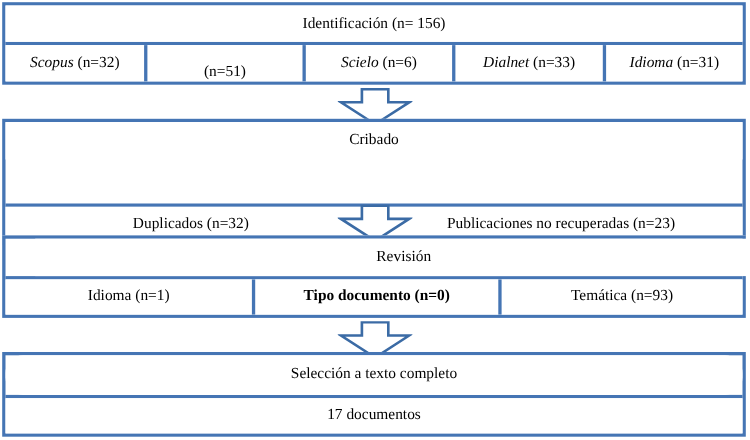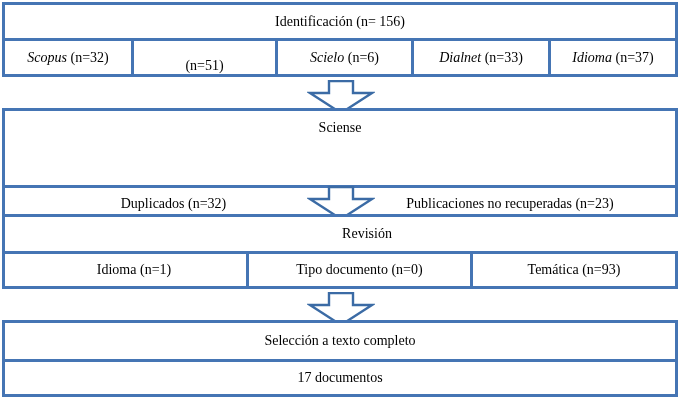--- a/index.html
+++ b/index.html
@@ -106,54 +106,54 @@
       <div class="cell" style="width:144px;">
         <span><br><span>(n=51)</span></span>
       </div>
       <div class="cell" style="width:136px;">
         <span><span class="ital">Scielo</span>&nbsp;<span>(n=6)</span></span>
       </div>
       <div class="cell" style="width:137px;">
         <span><span class="ital">Dialnet</span>&nbsp;<span>(n=33)</span></span>
       </div>
       <div class="cell" style="flex:1;">
-        <span><span class="ital">Idioma</span>&nbsp;<span>(n=37)</span></span>
+        <span><span class="ital">Idioma</span>&nbsp;<span>(n=31)</span></span>
       </div>
     </div>
   </div>
 
   <div class="arrow" id="arrow-1">
     <svg viewBox="0 0 68 34" xmlns="http://www.w3.org/2000/svg">
       <polygon points="22,1 46,1 46,13 65,13 34,33 3,13 22,13" fill="#FFFFFF" stroke="#3B6BA5" stroke-width="2.4" stroke-linejoin="miter"></polygon>
     </svg>
   </div>
 
   <div class="block" id="block-cribado">
     <div class="row hdr">
-      <div class="cell" style="width:100%;">Sciense</div>
+      <div class="cell" style="width:100%;">Cribado</div>
     </div>
     <div class="row sub divided">
       <div class="cell" style="width:337px;">Duplicados (n=32)</div>
       <div class="cell" style="flex:1;">Publicaciones no recuperadas (n=23)</div>
     </div>
   </div>
 
   <div class="arrow" id="arrow-2">
     <svg viewBox="0 0 68 34" xmlns="http://www.w3.org/2000/svg">
       <polygon points="22,1 46,1 46,13 65,13 34,33 3,13 22,13" fill="#FFFFFF" stroke="#3B6BA5" stroke-width="2.4" stroke-linejoin="miter"></polygon>
     </svg>
   </div>
 
   <div class="block" id="block-revision">
     <div class="row hdr">
       <div class="cell" style="width:100%;">Revisión</div>
     </div>
     <div class="row sub divided">
-      <div class="cell" style="width:224px;margin-left:17px;">Idioma (n=1)</div>
-      <div class="cell" style="width:224px;">Tipo documento (n=0)</div>
+      <div class="cell" style="width:224px;">Idioma (n=1)</div>
+      <div class="cell" style="width:224px;font-weight:bold;">Tipo documento (n=0)</div>
       <div class="cell" style="flex:1;">Temática (n=93)</div>
     </div>
   </div>
 
   <div class="arrow" id="arrow-3">
     <svg viewBox="0 0 68 34" xmlns="http://www.w3.org/2000/svg">
       <polygon points="22,1 46,1 46,13 65,13 34,33 3,13 22,13" fill="#FFFFFF" stroke="#3B6BA5" stroke-width="2.4" stroke-linejoin="miter"></polygon>
     </svg>
   </div>
 

